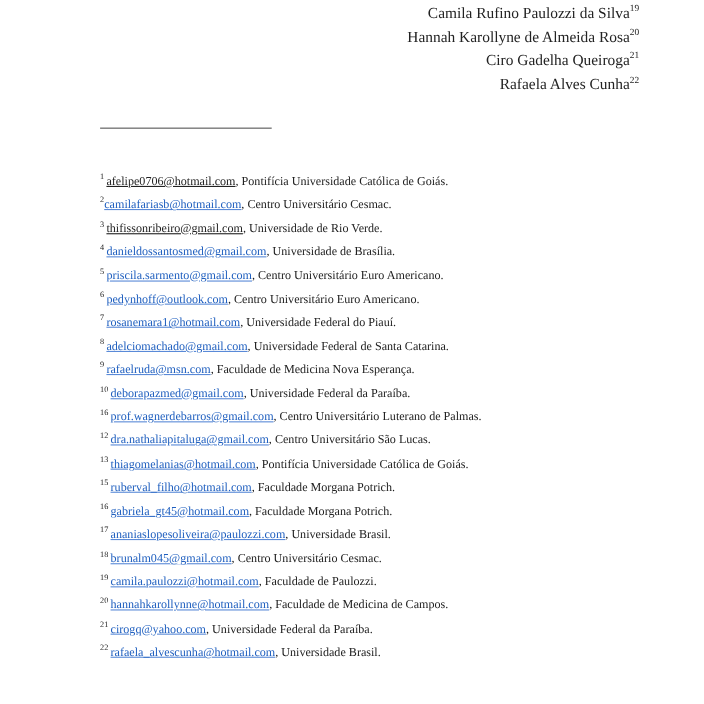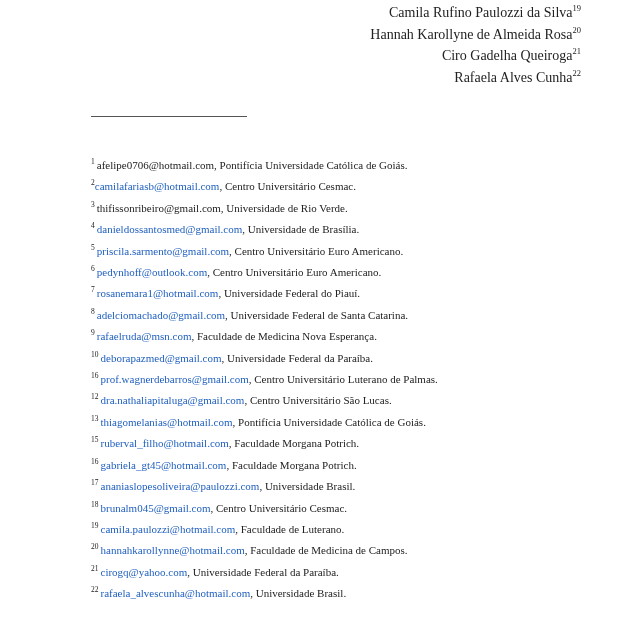--- a/index.html
+++ b/index.html
@@ -51,24 +51,26 @@
     }
     .fn sup {
       font-size: 7.5px;
       vertical-align: 5px;
       line-height: 0;
       margin-right: 2px;
     }
     .fn .tight { margin-right: 0; }
     .email-link {
       color: #1f5fbf;
+      text-decoration: underline;
       text-decoration-color: #5a8ad8;
     }
     .email-plain {
       color: #222222;
+      text-decoration: underline;
     }
   </style>
 </head>
 <body>
 
 <div class="authors">
   <div class="author"><span>Camila Rufino Paulozzi da Silva</span><sup>19</sup></div>
   <div class="author"><span>Hannah Karollyne de Almeida Rosa</span><sup>20</sup></div>
   <div class="author"><span>Ciro Gadelha Queiroga</span><sup>21</sup></div>
   <div class="author"><span>Rafaela Alves Cunha</span><sup>22</sup></div>
@@ -87,17 +89,17 @@
   <div class="fn"><sup>8</sup><a class="email-link">adelciomachado@gmail.com</a><span>, Universidade Federal de Santa Catarina.</span></div>
   <div class="fn"><sup>9</sup><a class="email-link">rafaelruda@msn.com</a><span>, Faculdade de Medicina Nova Esperança.</span></div>
   <div class="fn"><sup>10</sup><a class="email-link">deborapazmed@gmail.com</a><span>, Universidade Federal da Paraíba.</span></div>
   <div class="fn"><sup>16</sup><a class="email-link">prof.wagnerdebarros@gmail.com</a><span>, Centro Universitário Luterano de Palmas.</span></div>
   <div class="fn"><sup>12</sup><a class="email-link">dra.nathaliapitaluga@gmail.com</a><span>, Centro Universitário São Lucas.</span></div>
   <div class="fn"><sup>13</sup><a class="email-link">thiagomelanias@hotmail.com</a><span>, Pontifícia Universidade Católica de Goiás.</span></div>
   <div class="fn"><sup>15</sup><a class="email-link">ruberval_filho@hotmail.com</a><span>, Faculdade Morgana Potrich.</span></div>
   <div class="fn"><sup>16</sup><a class="email-link">gabriela_gt45@hotmail.com</a><span>, Faculdade Morgana Potrich.</span></div>
   <div class="fn"><sup>17</sup><a class="email-link">ananiaslopesoliveira@paulozzi.com</a><span>, Universidade Brasil.</span></div>
   <div class="fn"><sup>18</sup><a class="email-link">brunalm045@gmail.com</a><span>, Centro Universitário Cesmac.</span></div>
-  <div class="fn"><sup>19</sup><a class="email-link">camila.paulozzi@hotmail.com</a><span>, Faculdade de Luterano.</span></div>
+  <div class="fn"><sup>19</sup><a class="email-link">camila.paulozzi@hotmail.com</a><span>, Faculdade de Paulozzi.</span></div>
   <div class="fn"><sup>20</sup><a class="email-link">hannahkarollynne@hotmail.com</a><span>, Faculdade de Medicina de Campos.</span></div>
   <div class="fn"><sup>21</sup><a class="email-link">cirogq@yahoo.com</a><span>, Universidade Federal da Paraíba.</span></div>
   <div class="fn"><sup>22</sup><a class="email-link">rafaela_alvescunha@hotmail.com</a><span>, Universidade Brasil.</span></div>
 </div>
 
 </body></html>

